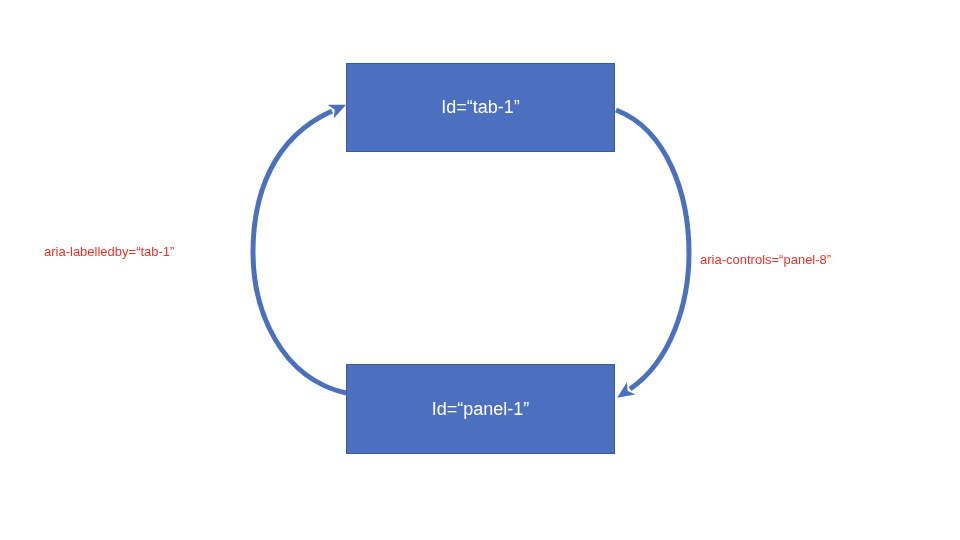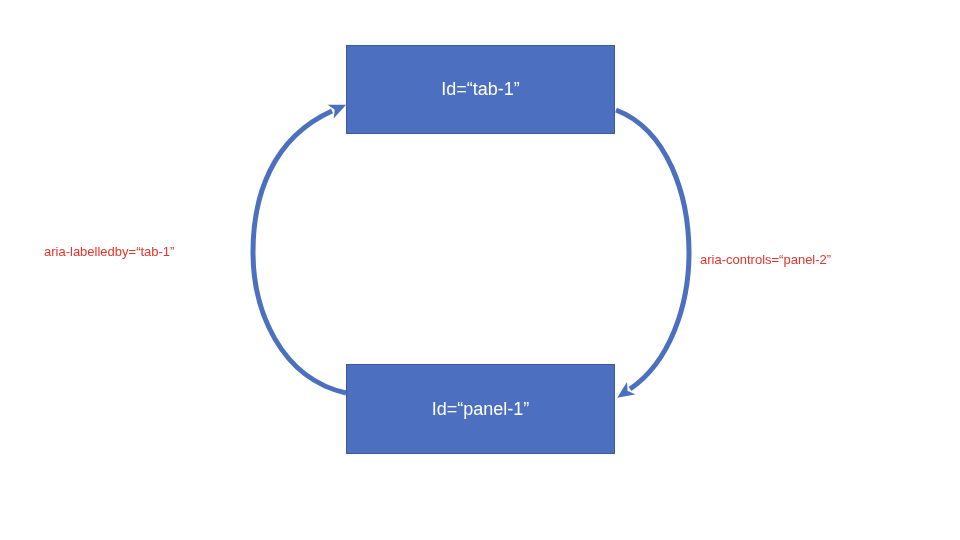--- a/index.html
+++ b/index.html
@@ -38,21 +38,21 @@
     height: 89px;
     background: var(--node-fill, #4C70BF);
     border: 1.5px solid var(--node-border, #3A5A9B);
     box-sizing: border-box;
     display: flex;
     align-items: center;
     justify-content: center;
     color: var(--node-text, #FFFFFF);
     font-size: 18px;
   }
-  .node-tab { top: 45px; }
+  .node-tab { top: 63px; }
   .node-panel { top: 352px; height: 90px; margin-top: 12px; }
   .edge-label {
     position: absolute;
     color: var(--edge-label, #E5352B);
     font-size: 13px;
     line-height: 21px;
     white-space: nowrap;
   }
   .edge-label.left { left: 44px; top: 241px; }
   .edge-label.right { left: 700px; top: 249px; }
@@ -77,15 +77,15 @@
   <div class="node node-tab">
     <span>Id=“tab-1”</span>
   </div>
 
   <div class="node node-panel">
     <span>Id=“panel-1”</span>
   </div>
 
   <div class="edge-label left">aria-labelledby=“tab-1”</div>
 
-  <div class="edge-label right">aria-controls=“panel-2”</div>
+  <div class="edge-label right">aria-controls=“panel-8”</div>
 
 </div>
 
 </body></html>

